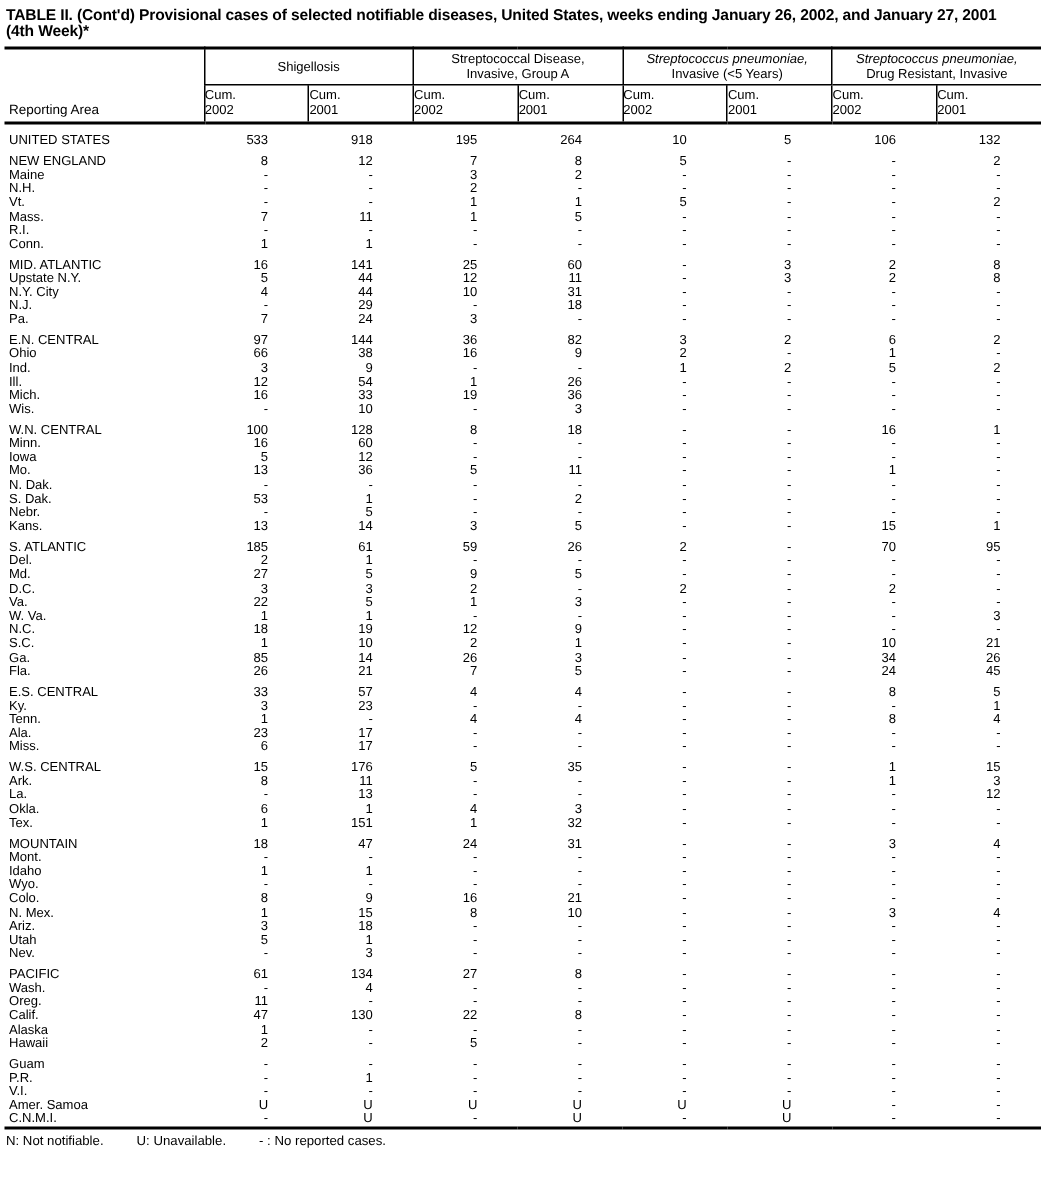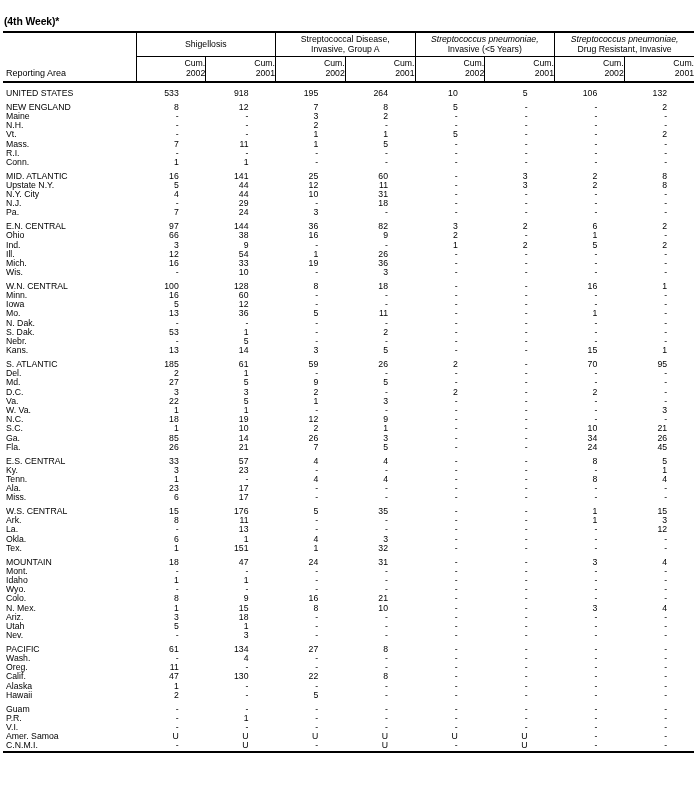--- a/index.html
+++ b/index.html
@@ -27,41 +27,41 @@
     padding:0 0 3px 3px;border-bottom:2px solid #000;font-size:9px;
   }
   th.grp{
     border-left:1px solid #000;border-bottom:1px solid #000;
     text-align:center;vertical-align:middle;
     padding:2px 1px;line-height:9.6px;
   }
   th.grp .it{font-style:italic;}
   th.sub{
     border-left:1px solid #000;border-bottom:2px solid #000;
-    text-align:right;vertical-align:middle;
+    text-align:left;vertical-align:middle;
     padding:2px 0 3px;line-height:9.4px;
   }
   tbody td{
     font-size:8.7px;line-height:9.2px;padding:0;
     white-space:nowrap;overflow:hidden;
   }
   tbody td.area{text-align:left;padding-left:3px;}
   tbody td.num{text-align:right;padding-right:27px;}
   tbody tr.first-row td{padding-top:6px;margin-left:42px;}
   tbody tr.gap td{height:4.5px;line-height:4.5px;font-size:1px;}
   .footnotes{font-size:8.8px;line-height:11px;margin:2px 0 0 1px;}
   .footnotes .fn-item{margin-right:22px;}
 </style>
 </head>
 <body>
 
 <div class="page">
 
   <div class="title">
-    <br>
+    <span>TABLE II. (Cont'd) Provisional cases of selected notifiable diseases, United States, weeks ending January 26, 2002, and January 27, 2001</span><br>
     <span>(4th Week)*</span>
   </div>
 
   <table>
     <colgroup>
       <col class="c-area">
       <col class="c-num">
         <col class="c-num">
         <col class="c-num">
         <col class="c-num">
@@ -889,15 +889,18 @@
           <td class="num">U</td>
           <td class="num">-</td>
           <td class="num">U</td>
           <td class="num">-</td>
           <td class="num">-</td>
         </tr>
       </tbody>
   </table>
 
   <div class="footnotes">
+    <div>
+      <span class="fn-item">N: Not notifiable.</span><span class="fn-item">U: Unavailable.</span><span>- : No reported cases.</span>
+    </div>
   </div>
 
 </div>
 
 </body></html>

